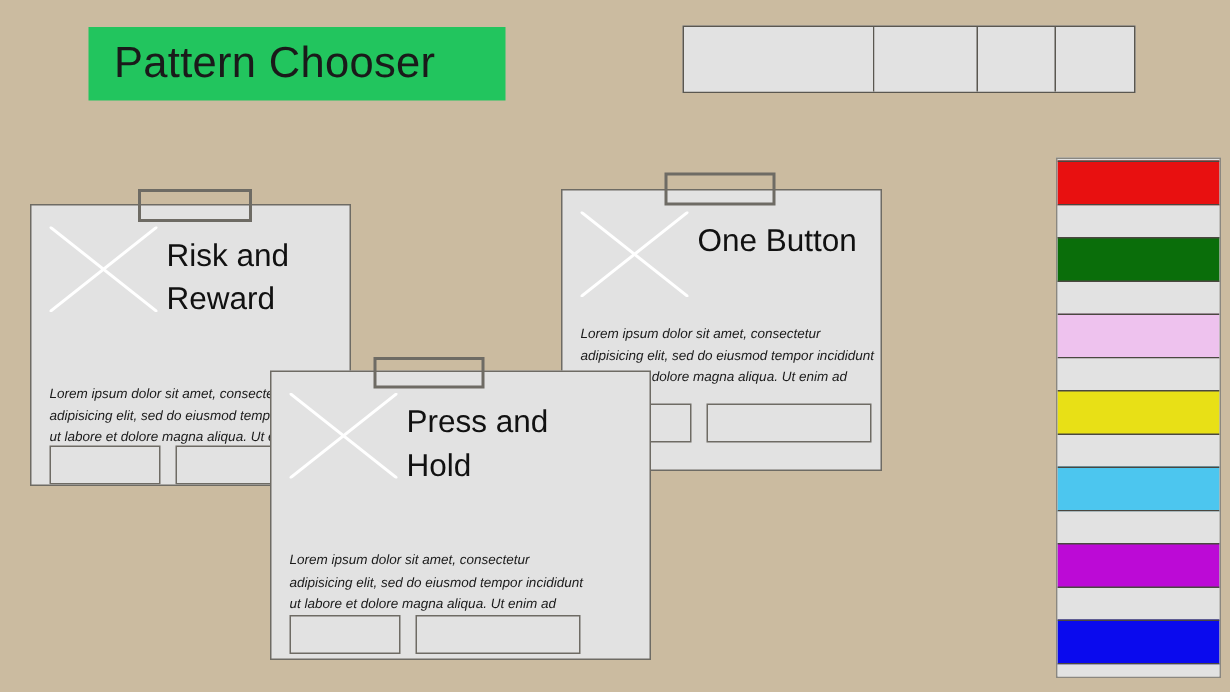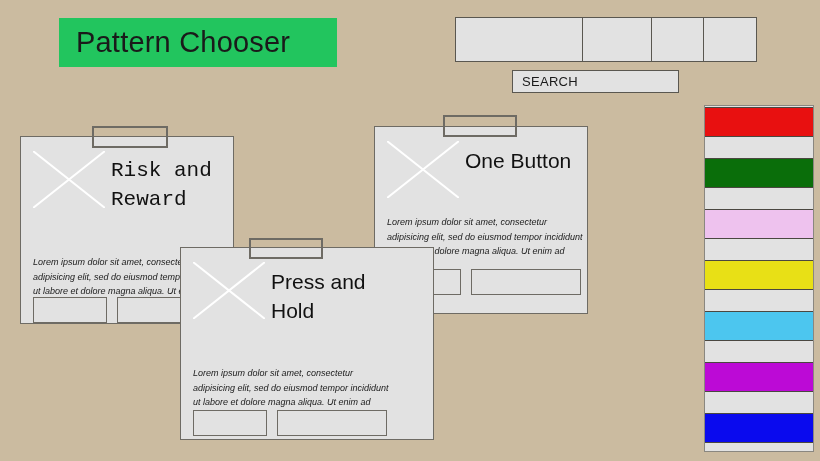--- a/index.html
+++ b/index.html
@@ -154,34 +154,31 @@
     <span id="app-title-text">Pattern Chooser</span>
   </div>
 
   <div id="toolbar">
       <div class="toolbar-seg" style="width: 127px;"><span></span></div>
       <div class="toolbar-seg" style="width: 69px;"><span></span></div>
       <div class="toolbar-seg" style="width: 52px;"><span></span></div>
       <div class="toolbar-seg" style="width: 52px;"><span></span></div>
     </div>
 
-  <div id="search-box">
-    <span>SEARCH</span>
-  </div>
 
   <div id="cards-layer">
       <div class="card" style="left: 20px; top: 136px; width: 214px; height: 188px;">
         <div class="card-head" style="left: 12px; top: 14px; gap: 6px;">
           <div class="xbox" style="width: 72px; height: 57px;">
             <svg width="72" height="57">
               <line x1="0" y1="0" x2="72" y2="57" stroke="#ffffff" stroke-width="2"></line>
               <line x1="72" y1="0" x2="0" y2="57" stroke="#ffffff" stroke-width="2"></line>
             </svg>
           </div>
-          <div class="card-title" style="margin-top: 6px; font-family: Liberation Mono, monospace;">Risk and
+          <div class="card-title" style="margin-top: 6px;">Risk and
 Reward</div>
         </div>
         <div class="card-body" style="left: 12px; top: 118px; width: 196px;">Lorem ipsum dolor sit amet, consectetur
 adipisicing elit, sed do eiusmod tempor incididunt
 ut labore et dolore magna aliqua. Ut enim ad</div>
         <div class="card-btn" style="left: 12px; top: 160px; width: 74px; height: 26px;"><span></span></div>
         <div class="card-btn" style="left: 96px; top: 160px; width: 110px; height: 26px;"><span></span></div>
       </div>
       <div class="card-tab" style="left: 92px; top: 126px; width: 76px; height: 22px;"><span></span></div>
       <div class="card" style="left: 374px; top: 126px; width: 214px; height: 188px;">

